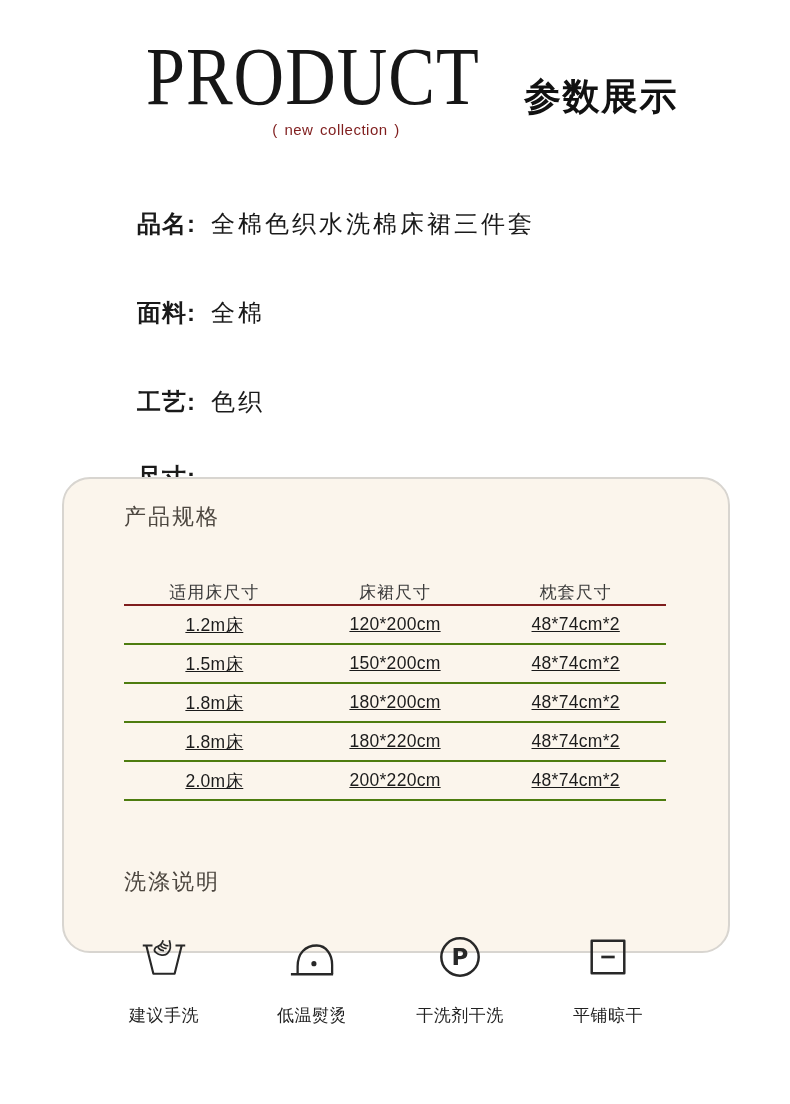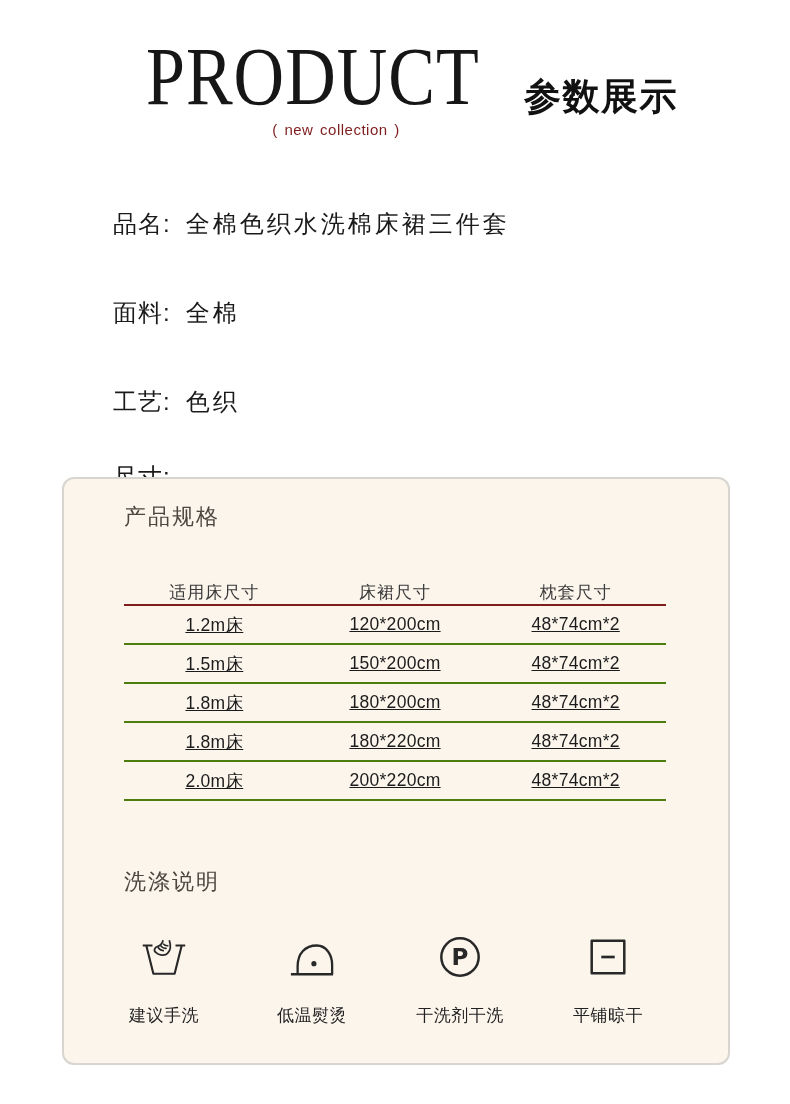--- a/index.html
+++ b/index.html
@@ -21,27 +21,27 @@
     font-size:15px;color:#7f1d1d;letter-spacing:.5px;word-spacing:2px;white-space:nowrap;
   }
   .title-cn{
     position:absolute;left:524px;top:72px;
     font-size:37px;font-weight:700;letter-spacing:1.5px;color:#111;white-space:nowrap;
   }
 
   
   .info-list{position:absolute;left:113px;top:196px;margin:0;padding:0;list-style:none;}
   .info-row{display:flex;align-items:baseline;margin-bottom:48px;font-size:24px;line-height:27px;}
-  .info-label{font-weight:400;letter-spacing:1px;margin-right:15px;white-space:nowrap;}
+  .info-label{font-weight:700;letter-spacing:1px;margin-right:15px;white-space:nowrap;margin-left:24px;}
   .info-value{font-weight:400;letter-spacing:3px;white-space:nowrap;margin-top:14px;}
 
   
   .card{
-    position:absolute;left:62px;top:477px;width:668px;height:588px;box-sizing:border-box;
-    background:#fbf5ec;border:2px solid #d8d5d0;border-radius:12px;
+    position:absolute;left:62px;top:477px;width:668px;height:476px;box-sizing:border-box;
+    background:#fbf5ec;border:2px solid #d8d5d0;border-radius:28px;
   }
   .card-title{
     margin:26px 0 0 60px;
     font-family:"Liberation Serif","DejaVu Serif",serif;font-weight:400;
     font-size:22px;line-height:24px;color:#4c463f;letter-spacing:2px;
   }
   .spec-table{width:542px;margin:52px 0 0 60px;}
   .t-head{display:flex;border-bottom:2px solid #7f1d1d;}
   .t-head span{flex:1;text-align:center;font-size:17px;color:#3a3a3a;letter-spacing:1px;}
   .t-row{display:flex;height:37px;align-items:center;border-bottom:2px solid #4d7c0f;text-decoration:underline;}

